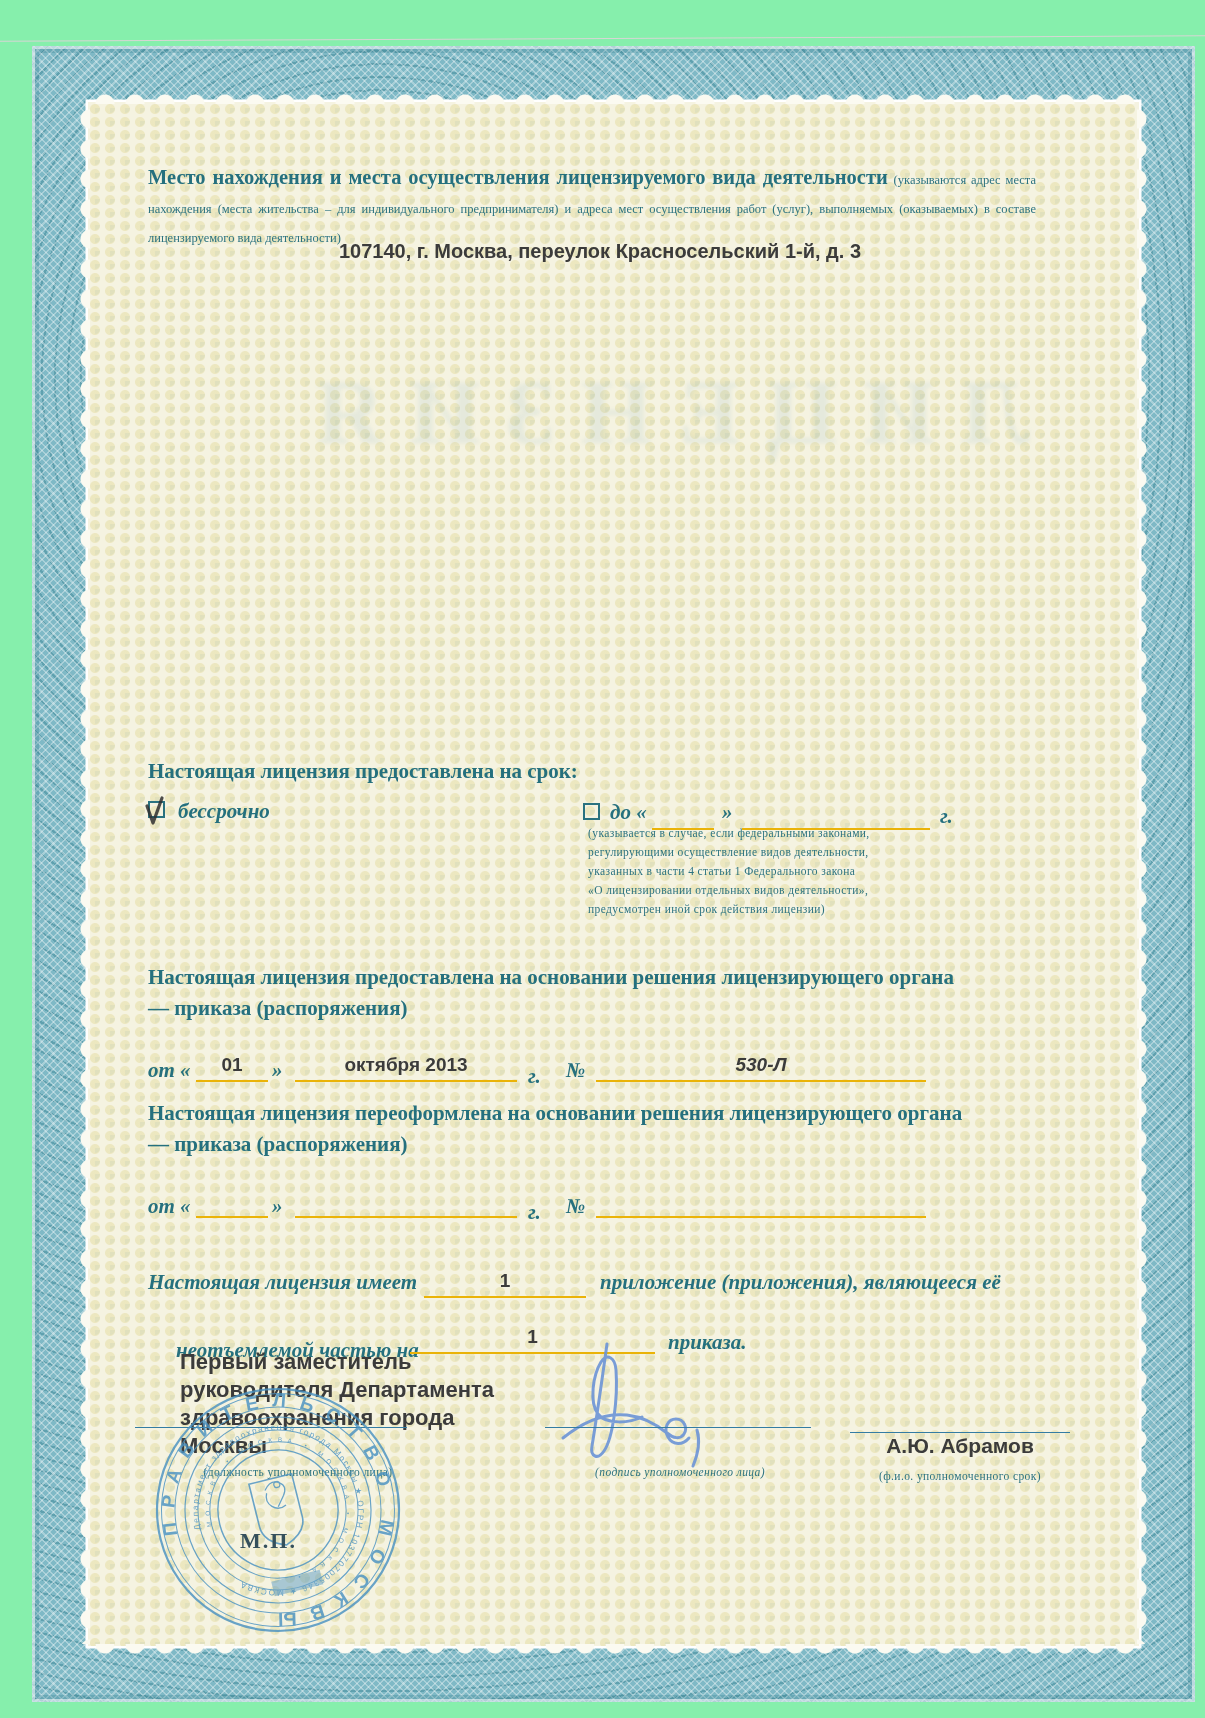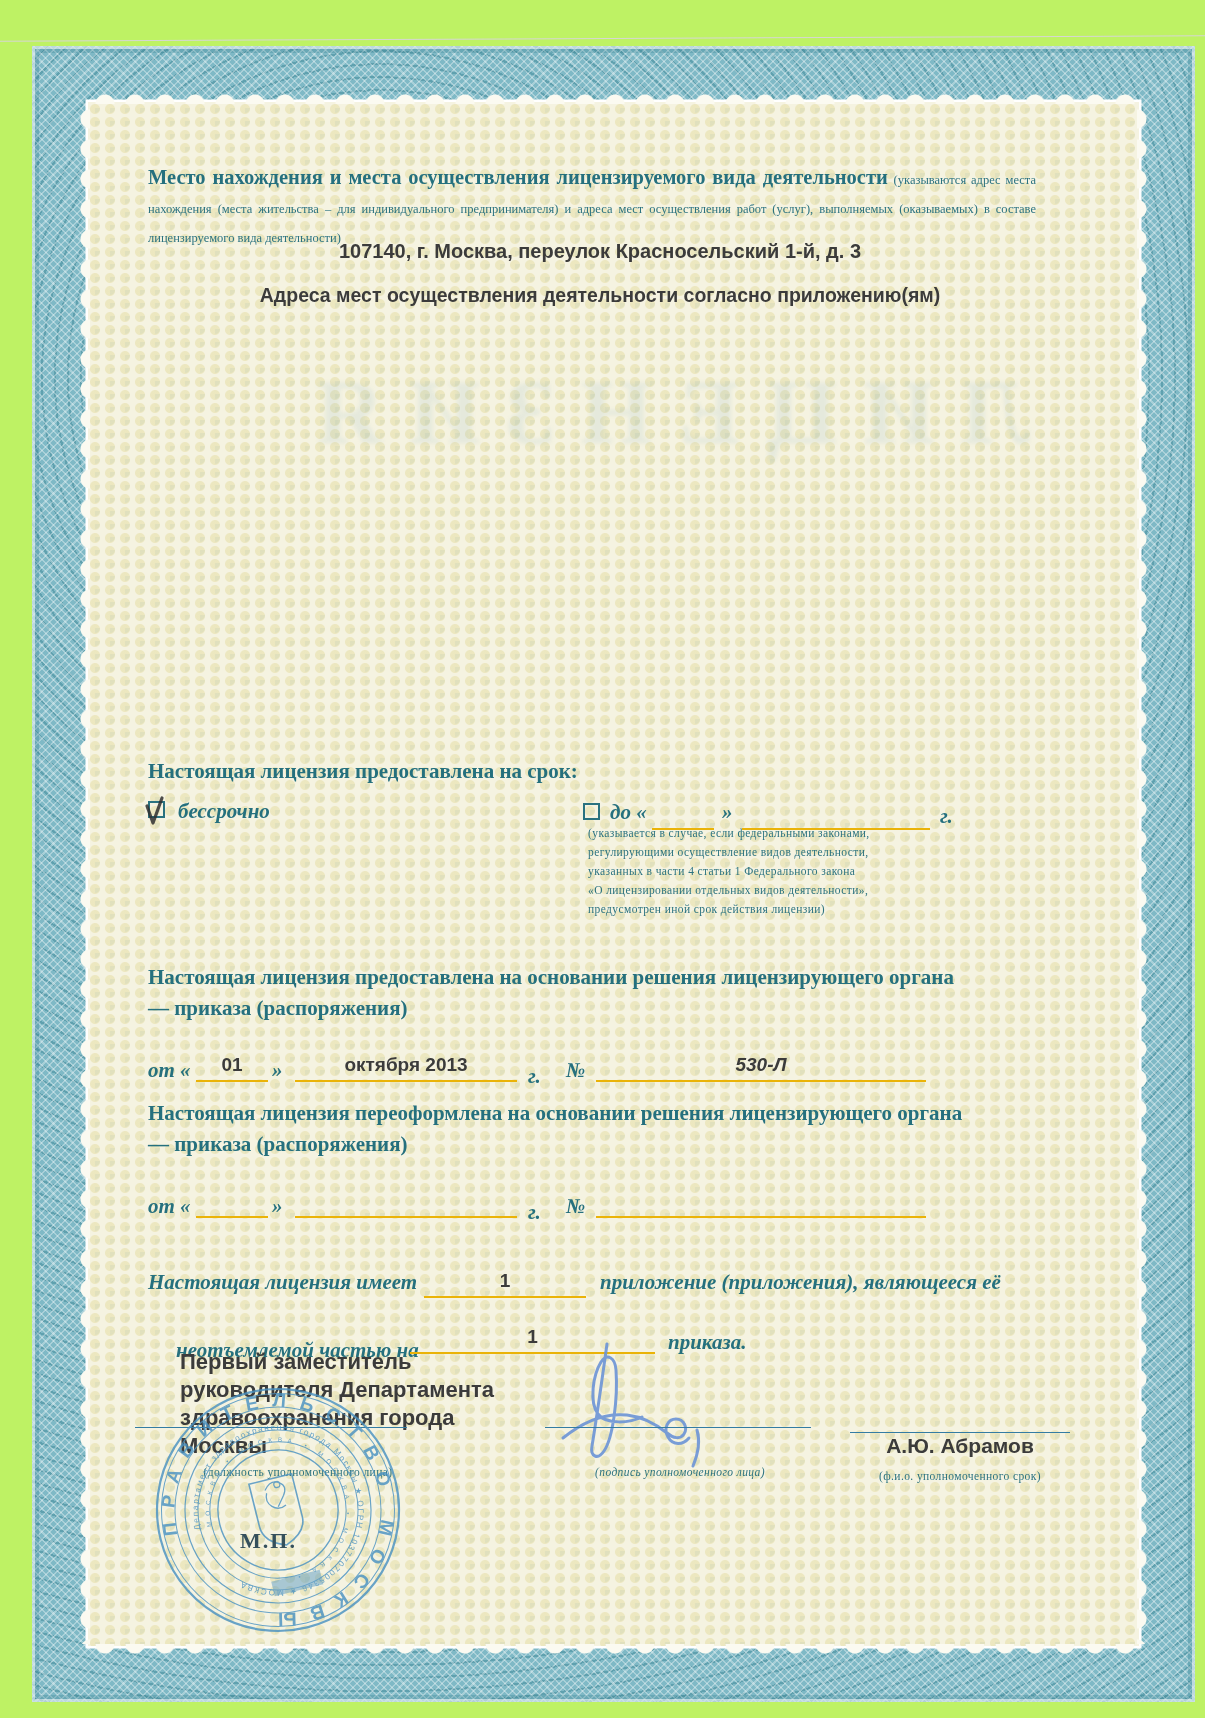--- a/index.html
+++ b/index.html
@@ -1,19 +1,19 @@
 <!DOCTYPE html>
 <html><head>
 <meta charset="utf-8">
 <style>
   * { box-sizing: border-box; margin: 0; padding: 0; }
   html,body { background:#e9e9e9; }
   .page {
     position: relative; width: 1205px; height: 1718px;
-    background: #bef264; overflow: hidden;
+    background: #86efac; overflow: hidden;
     font-family: "Liberation Serif","DejaVu Serif",serif;
   }
   .abs { position: absolute; }
   .scan-line { position:absolute; top:38px; left:0; width:100%; height:1px; background:#d6d6d4; transform:rotate(-0.25deg); }
 
   
   .doc {
     position:absolute; left:32px; top:46px; width:1163px; height:1656px;
     background-color:#7fb9c6;
     background-image:
@@ -86,21 +86,20 @@
     <div class="sc sc-right"></div>
   </div>
 
   <p class="abs header-p" style="left:148px; top:164px; width:888px;">
     <span class="h-main serif">Место нахождения и места осуществления лицензируемого вида деятельности</span>
     <span class="h-note serif">(указываются адрес места нахождения (места жительства – для индивидуального предпринимателя) и адреса мест осуществления работ (услуг), выполняемых (оказываемых) в составе лицензируемого вида деятельности)</span>
   </p>
 
   <div class="abs sans-b" style="left:100px; top:240px; width:1000px; text-align:center; font-size:20px;">107140, г. Москва, переулок Красносельский 1-й, д. 3</div>
 
-  <div class="abs sans-b" style="left:100px; top:284px; width:1000px; text-align:center; font-size:19.5px;">Адреса мест осуществления деятельности согласно приложению(ям)</div>
 
   <div class="abs watermark serif" style="left:270px; top:352px; width:780px; height:120px;">ЛИЦЕНЗИЯ</div>
 
   <div class="abs heading serif" style="left:148px; top:756px;">Настоящая лицензия предоставлена на срок:</div>
 
   <div class="checkbox" style="left:148px; top:801px;"></div>
   <svg class="check-svg" style="left:143px; top:795px;" width="24" height="32" viewBox="0 0 24 32">
     <path d="M4,11 L10,28 L19,3" fill="none" stroke="#2f2f2f" stroke-width="3.2" stroke-linecap="round" stroke-linejoin="round" opacity="0.85"></path>
   </svg>
   <div class="abs flabel serif" style="left:178px; top:799px; font-weight:bold;">бессрочно</div>

